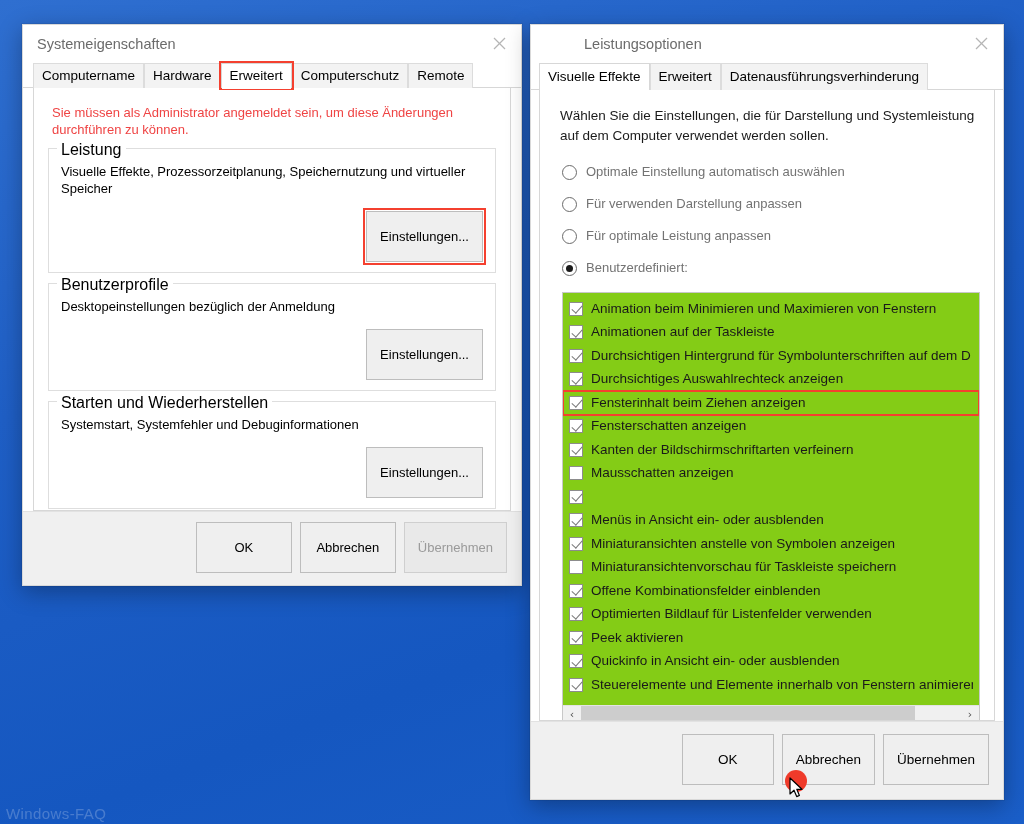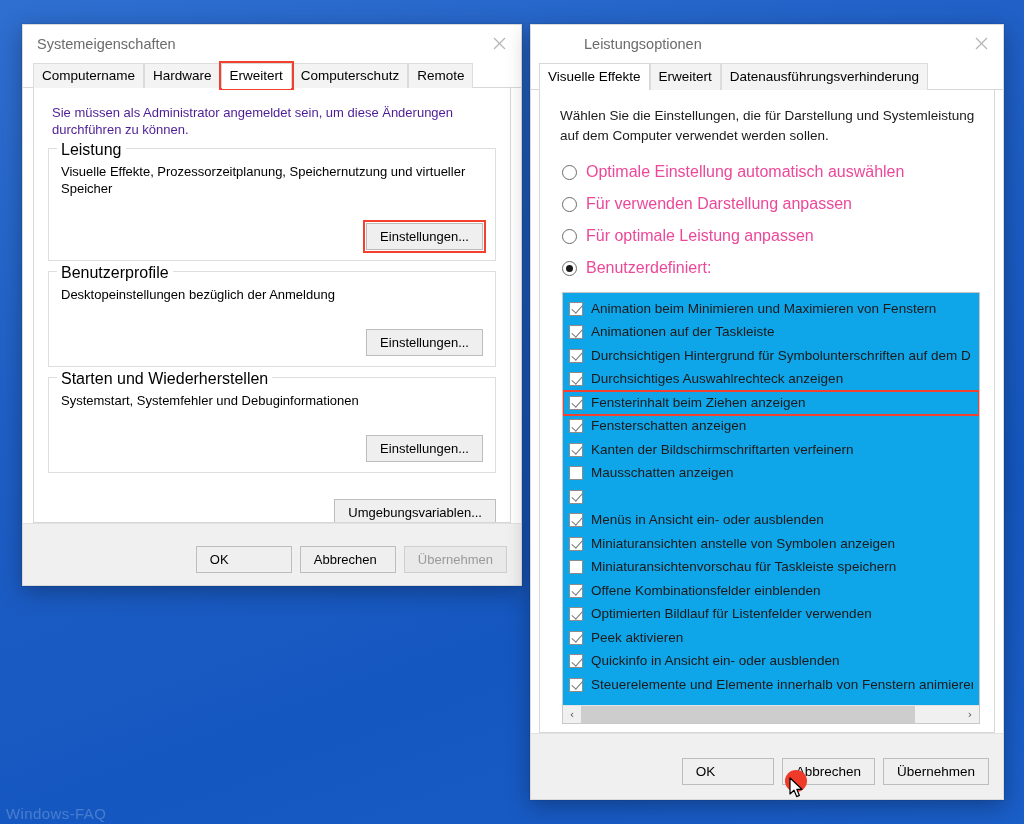--- a/index.html
+++ b/index.html
@@ -64,40 +64,39 @@
   }
 
   .tabbody{
     flex:1 1 auto; background:#ffffff; border:1px solid #d7d7d7; border-top:none;
     margin:0 10px; padding:14px 14px 10px 14px; position:relative; overflow:hidden;
   }
 
   
   #win-system { left:22px; top:24px; width:500px; height:562px; }
   #win-system .tabbody{ font-size:13px; color:#000; }
-  .note{ font-size:13px; line-height:17px; color:#4c1d95; margin:2px 0 10px 4px; }
+  .note{ font-size:13px; line-height:17px; color:#ef4444; margin:2px 0 10px 4px; }
 
   .groupbox{
     border:1px solid #dedede; margin:0 0 10px 0; padding:0 12px 10px 12px;
     position:relative;
   }
   .groupbox > .legend{
     position:absolute; top:-8px; left:8px; background:#ffffff;
     padding:0 4px; font-size:16px; color:#000;
   }
   .gb-text{ font-size:13px; line-height:17px; color:#000; padding-top:14px; }
   .gb-btnrow{ display:flex; justify-content:flex-end; margin-top:14px; }
 
   .btn{
     font-family:"Liberation Sans", sans-serif;
     font-size:13px; color:#000; background:#efefef;
-    border:1px solid #bdbdbd; padding:5px 13px; min-width:96px;
-    cursor:default; line-height:15px;
+    border:1px solid #bdbdbd; padding:17px 13px; min-width:96px;
+    text-align:center; cursor:default; line-height:15px;
     white-space:nowrap;
-    margin-top:12px;
   }
   .btn.disabled{ color:#9a9a9a; background:#e9e9e9; border-color:#cfcfcf; }
   .btn.marked{ outline:2px solid #f4402f; outline-offset:1px; }
 
   .env-row{ display:flex; justify-content:flex-end; margin-top:14px; }
   .env-row .btn{ min-width:124px; }
 
   .dlg-footer{
     flex:0 0 auto; background:#f0f0f0; border-top:1px solid #e2e2e2;
     display:flex; justify-content:flex-end; align-items:center;
@@ -116,24 +115,24 @@
   .radio-row{ display:flex; align-items:center; gap:9px; margin:0 0 16px 8px; }
   .radio{
     width:15px; height:15px; border-radius:50%;
     border:1px solid #6b6b6b; background:#fff; flex:0 0 15px;
     position:relative;
   }
   .radio.checked::after{
     content:""; position:absolute; left:3px; top:3px;
     width:7px; height:7px; border-radius:50%; background:#1a1a1a;
   }
-  .radio-label{ font-size:16px; color:#ec4899; line-height:16px; white-space:nowrap; }
+  .radio-label{ font-size:13px; color:#737373; line-height:16px; white-space:nowrap; }
 
   .listbox{
-    border:1px solid #c8c8c8; background:#0ea5e9; margin:4px 0 0 8px;
+    border:1px solid #c8c8c8; background:#84cc16; margin:4px 0 0 8px;
     height:432px; position:relative; overflow:hidden;
     display:flex; flex-direction:column;
   }
   .list-items{ flex:1 1 auto; overflow:hidden; padding:4px 0 0 0; }
   .cb-row{
     display:flex; align-items:center; gap:8px;
     padding:0 6px; height:23.5px; white-space:nowrap; position:relative;
   }
   .cb-row.marked{
     outline:2px solid #f4402f; outline-offset:-1px;

